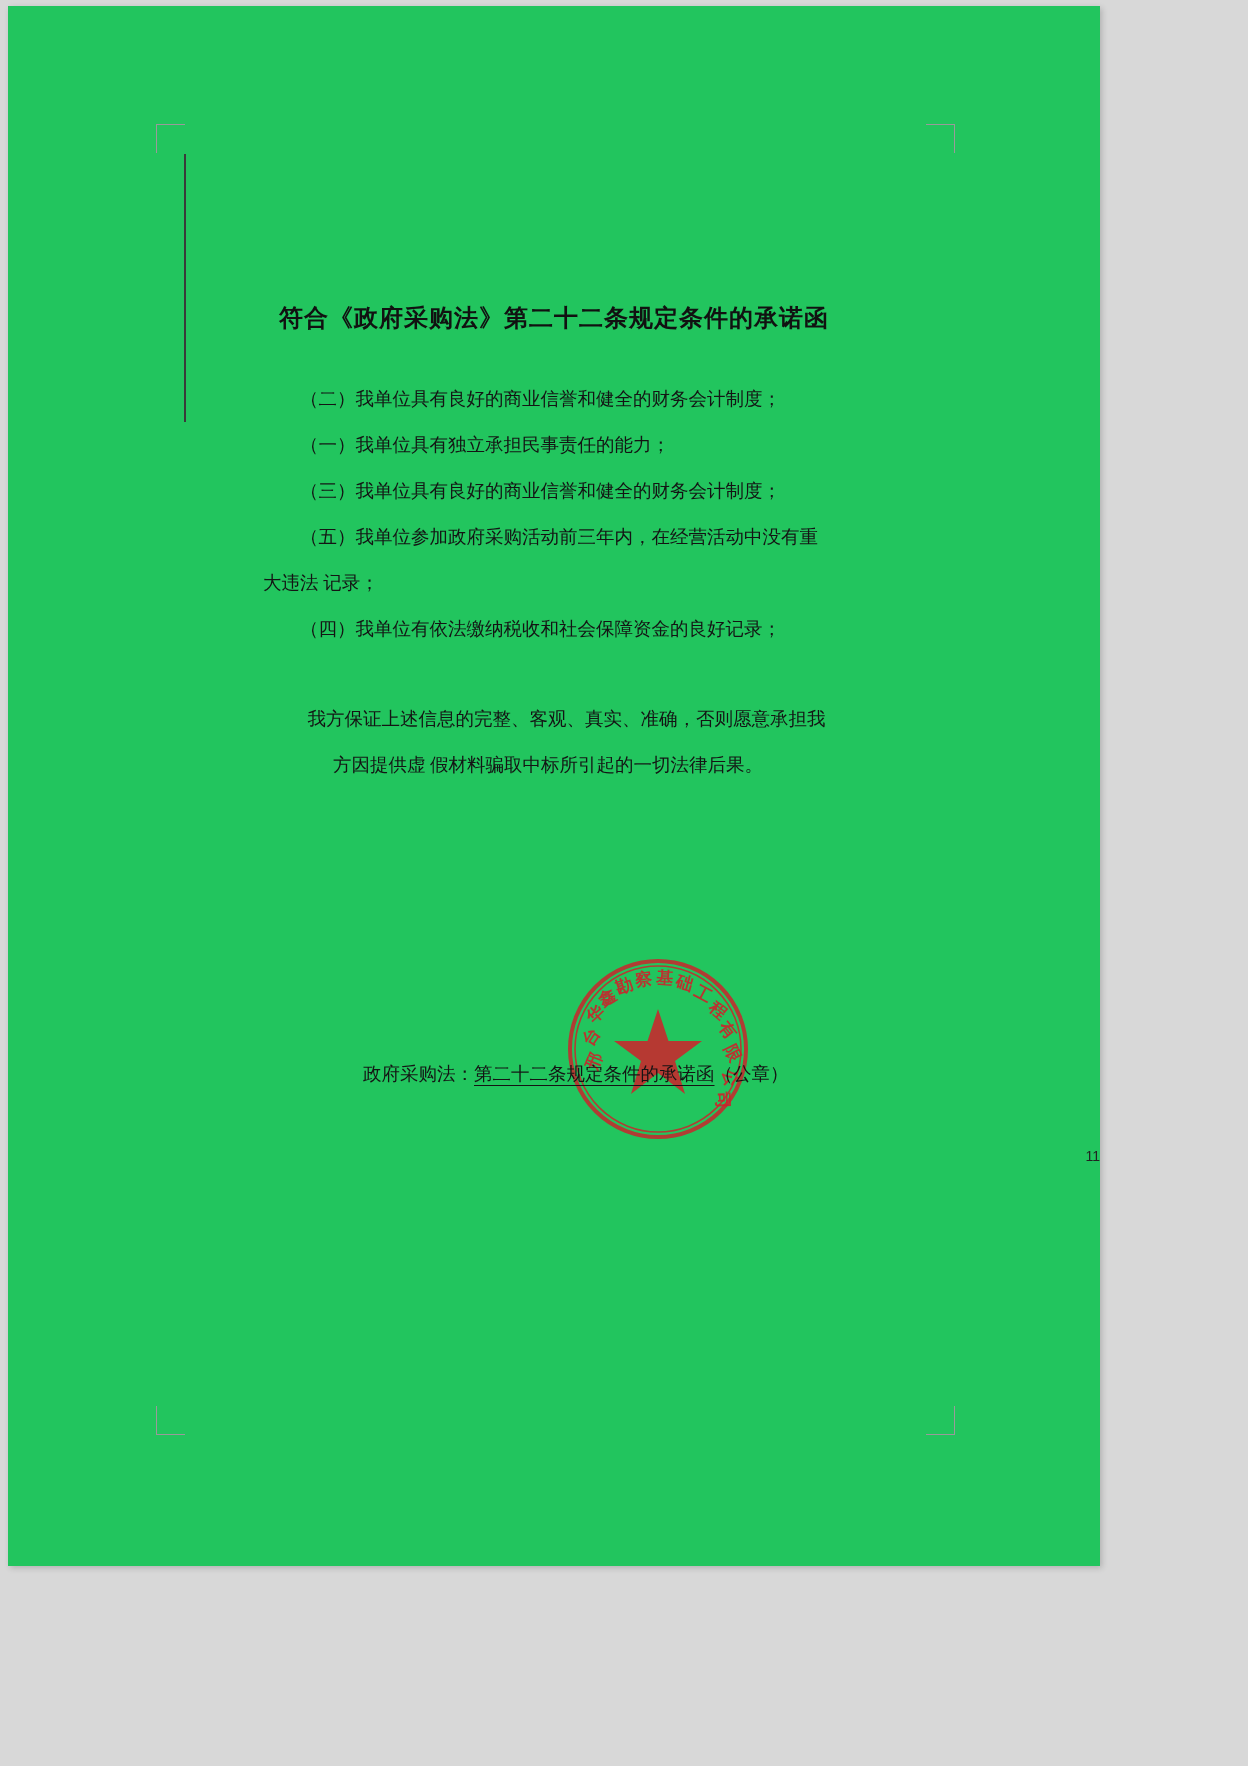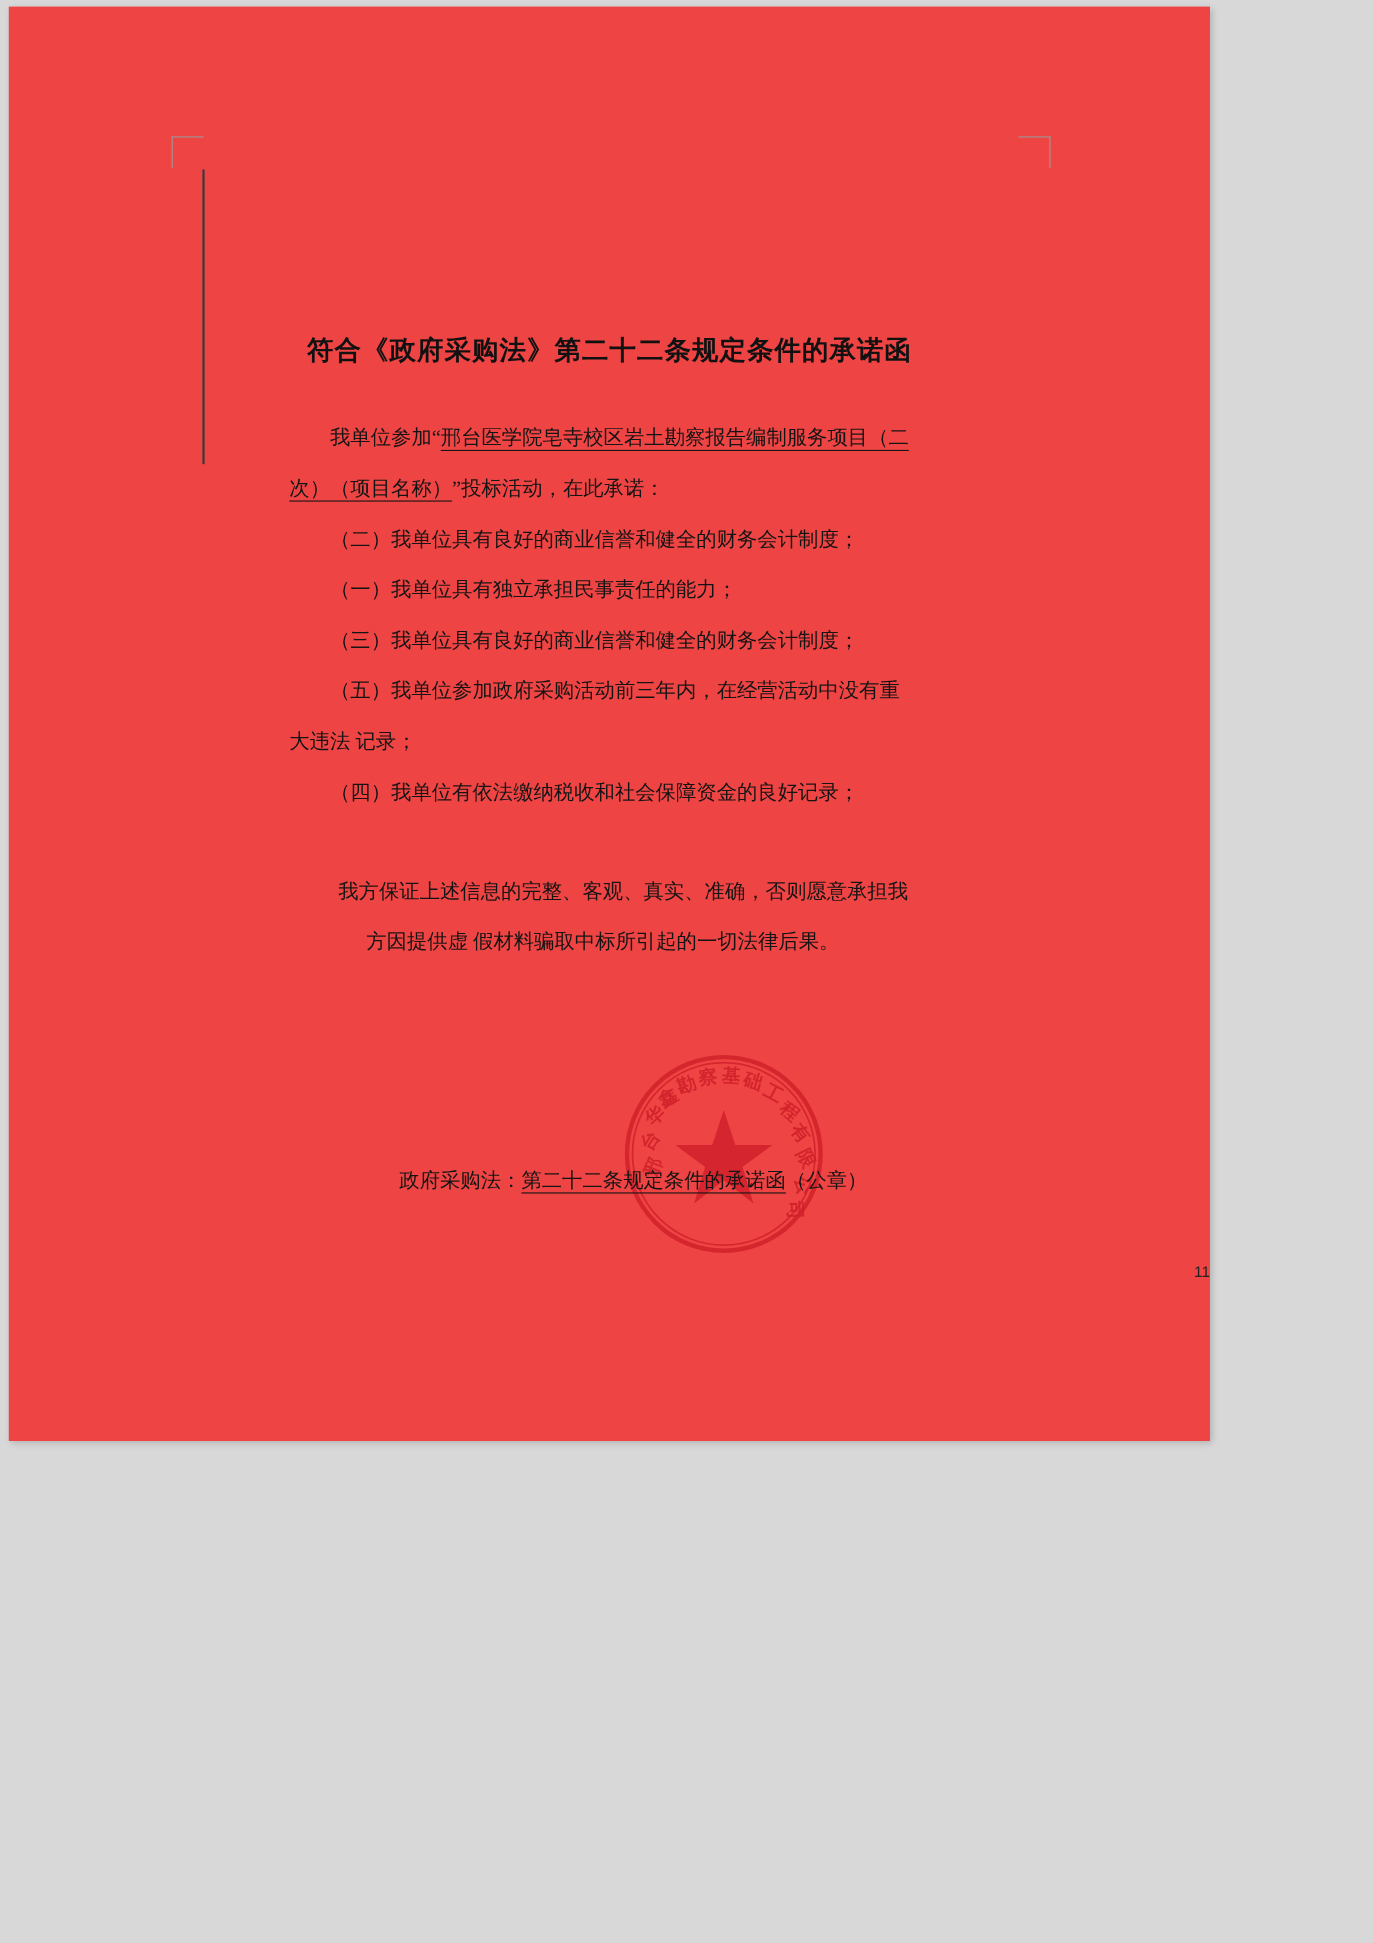--- a/index.html
+++ b/index.html
@@ -11,22 +11,22 @@
     width: 1248px;
     height: 1766px;
     overflow: hidden;
     font-family: "Liberation Serif", serif;
   }
   .page {
     position: absolute;
     left: 8px;
     top: 6px;
     width: 1092px;
-    height: 1304px;
-    background: #ef4444;
+    height: 1560px;
+    background: #22c55e;
     box-shadow: 2px 2px 6px rgba(0,0,0,0.18);
     overflow: hidden;
   }
   
   .crop {
     position: absolute;
     width: 28px;
     height: 28px;
   }
   .crop.tl { left: 148px;  top: 118px;  border-left: 1.5px solid #9a9a9a; border-top: 1.5px solid #9a9a9a; }
@@ -124,21 +124,20 @@
   <div class="crop tr"></div>
   <div class="crop bl"></div>
   <div class="crop br"></div>
 
   <div class="edit-bar"></div>
 
   <div class="doc-title">符合《政府采购法》第二十二条规定条件的承诺函</div>
 
   <div class="body-block">
 
-    <p class="para"><span>我单位参加“</span><span class="underline-fill">邢台医学院皂寺校区岩土勘察报告编制服务项目（二次）</span><span class="underline-fill">（项目名称）</span><span>”投标活动，在此承诺：</span></p>
 
     <p class="para">（二）我单位具有良好的商业信誉和健全的财务会计制度；</p>
     <p class="para">（一）我单位具有独立承担民事责任的能力；</p>
     <p class="para">（三）我单位具有良好的商业信誉和健全的财务会计制度；</p>
     <p class="para">（五）我单位参加政府采购活动前三年内，在经营活动中没有重大违法 记录；</p>
     <p class="para">（四）我单位有依法缴纳税收和社会保障资金的良好记录；</p>
 
     <p class="para gap">我方保证上述信息的完整、客观、真实、准确，否则愿意承担我方因提供虚 假材料骗取中标所引起的一切法律后果。</p>
   </div>
 

